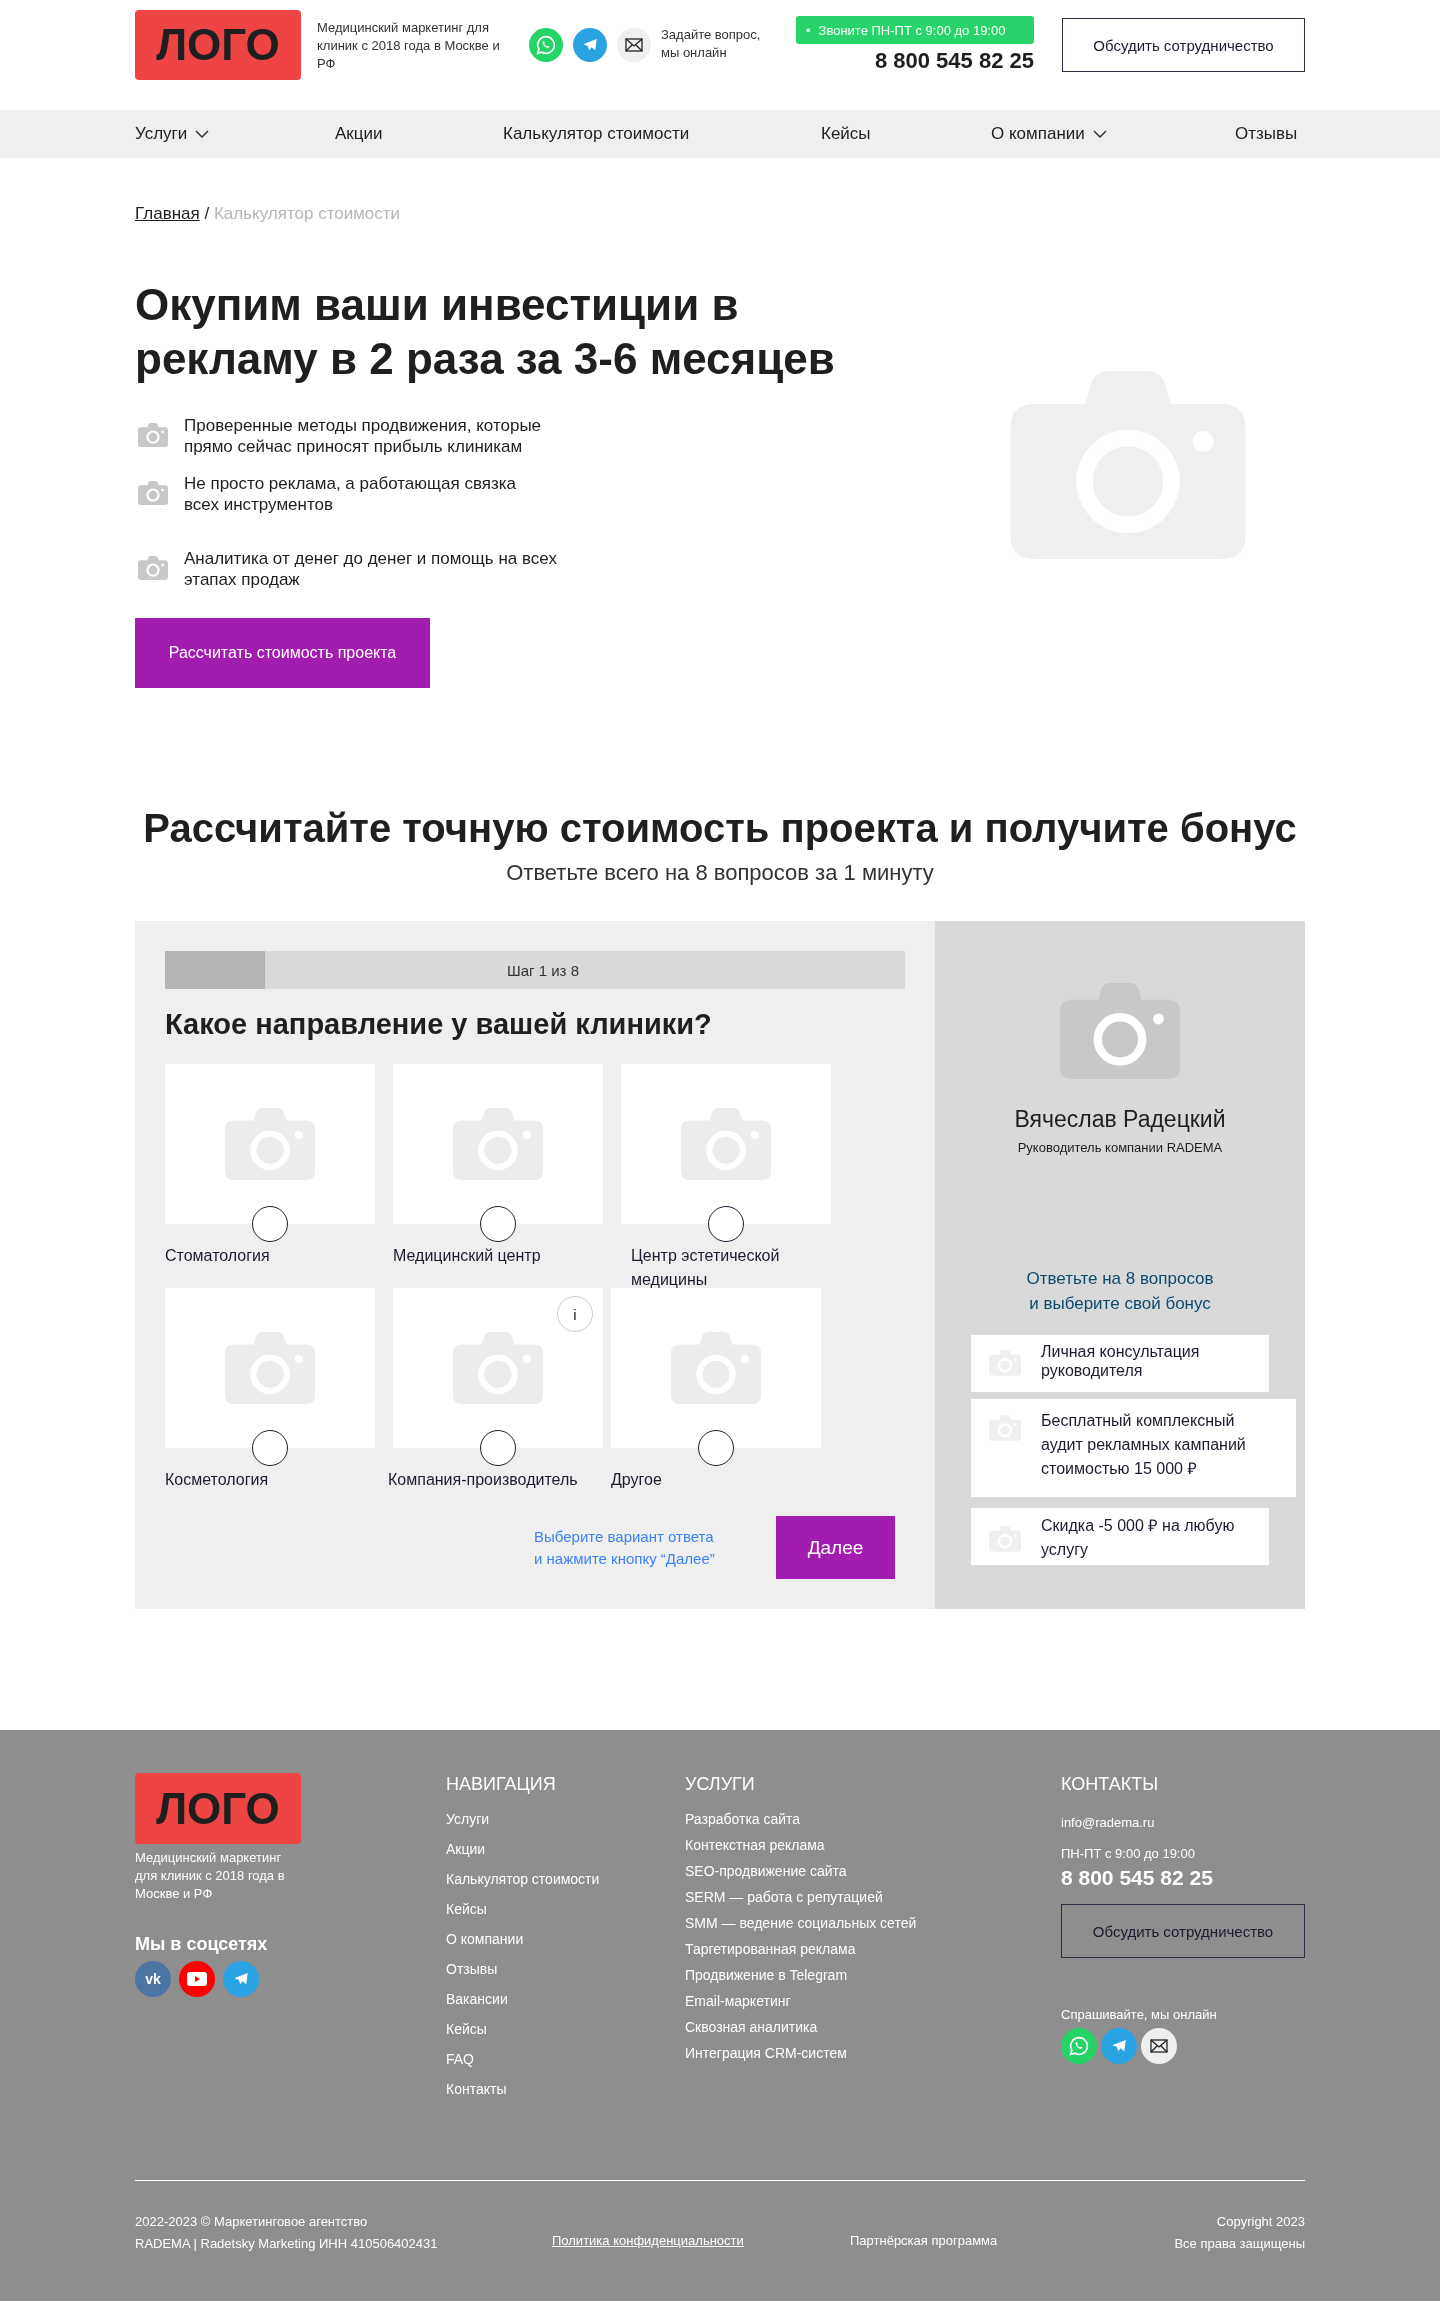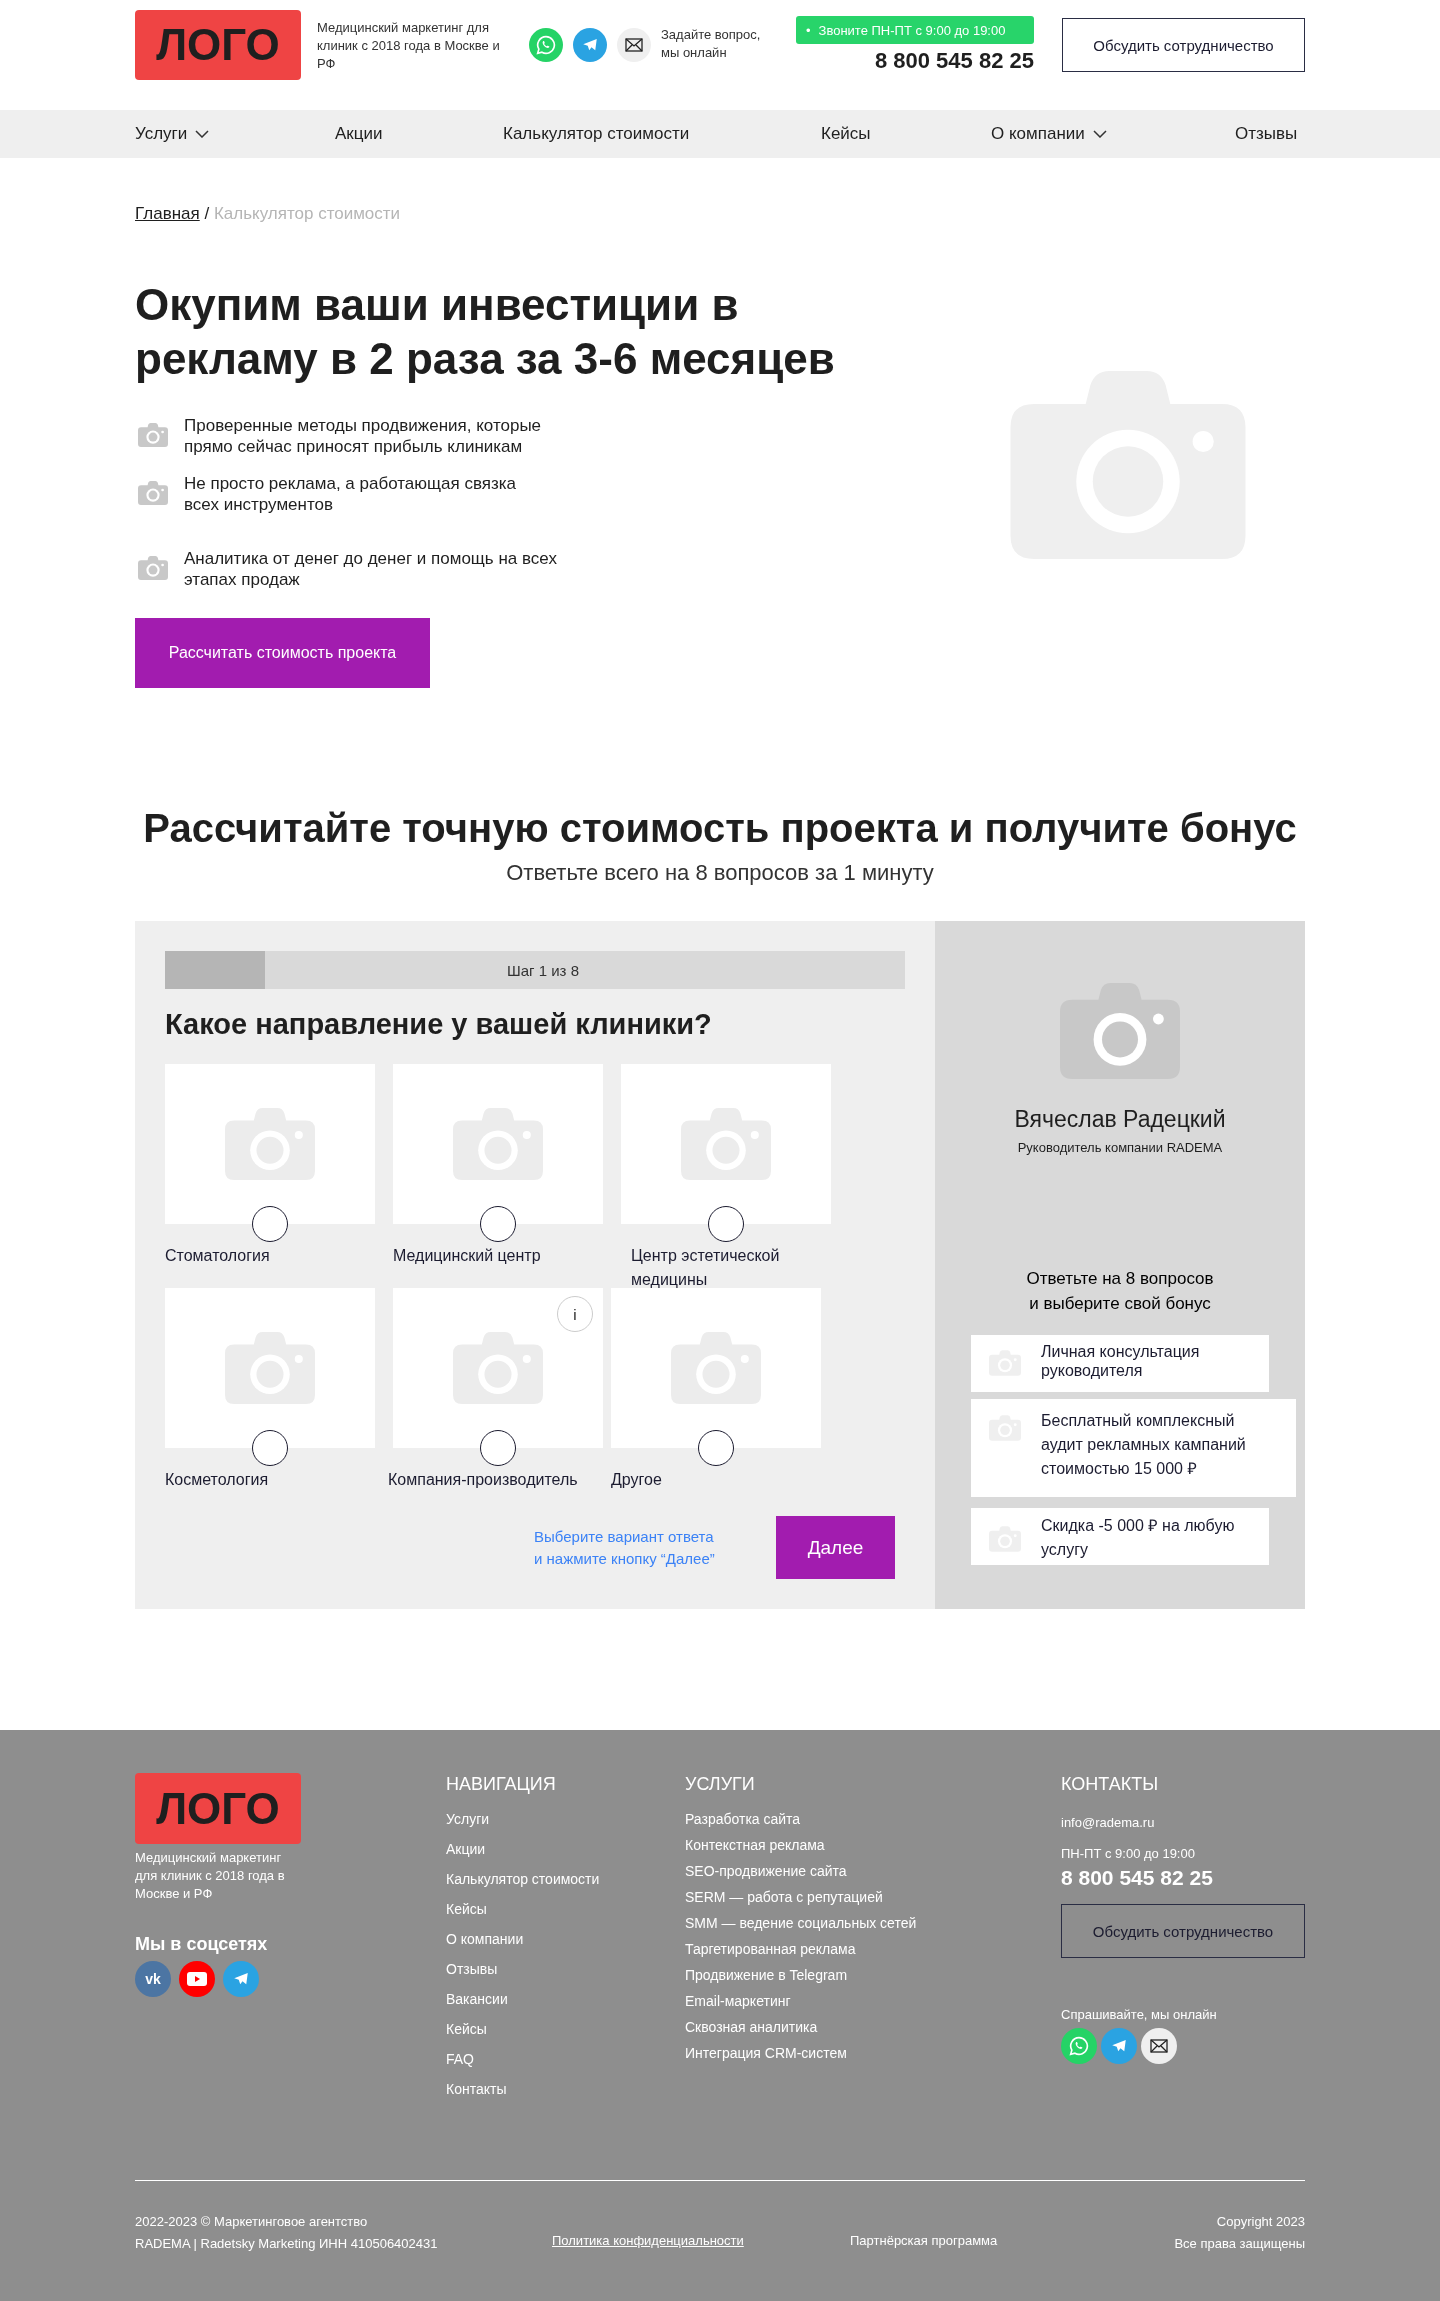--- a/index.html
+++ b/index.html
@@ -213,21 +213,21 @@
   <div>и нажмите кнопку “Далее”</div>
 </div>
 <div class="abs btn-dark" style="left:776px;top:1516px;width:119px;height:63px;font-size:19px">Далее</div>
 
 <div class="abs quiz-right" style="left:935px;top:921px;width:370px;height:688px"></div>
 <svg class="abs" style="left:1058px;top:983px;color:#c8c8c8" width="124" height="96">
     <use href="#cam"></use>
   </svg>
 <div class="abs" style="left:935px;top:1106px;width:370px;text-align:center;font-size:23px;color:#1f1f1f">Вячеслав Радецкий</div>
 <div class="abs" style="left:935px;top:1140px;width:370px;text-align:center;font-size:13px;color:#1f1f1f">Руководитель компании RADEMA</div>
-<div class="abs" style="left:935px;top:1266px;width:370px;text-align:center;font-size:17px;line-height:25px;color:#000000">
+<div class="abs" style="left:935px;top:1266px;width:370px;text-align:center;font-size:17px;line-height:25px;color:#0c4a6e">
   <div>Ответьте на 8 вопросов</div>
   <div>и выберите свой бонус</div>
 </div>
 <div class="abs bonus" style="left:971px;top:1335px;width:298px;height:57px;padding-top:7px;line-height:19px">
   <svg width="32" height="26" style="color:#efefef;margin-top:8px;flex:none">
       <use href="#cam"></use>
     </svg>
   <div>
       <div>Личная консультация</div>
       <div>руководителя</div>

